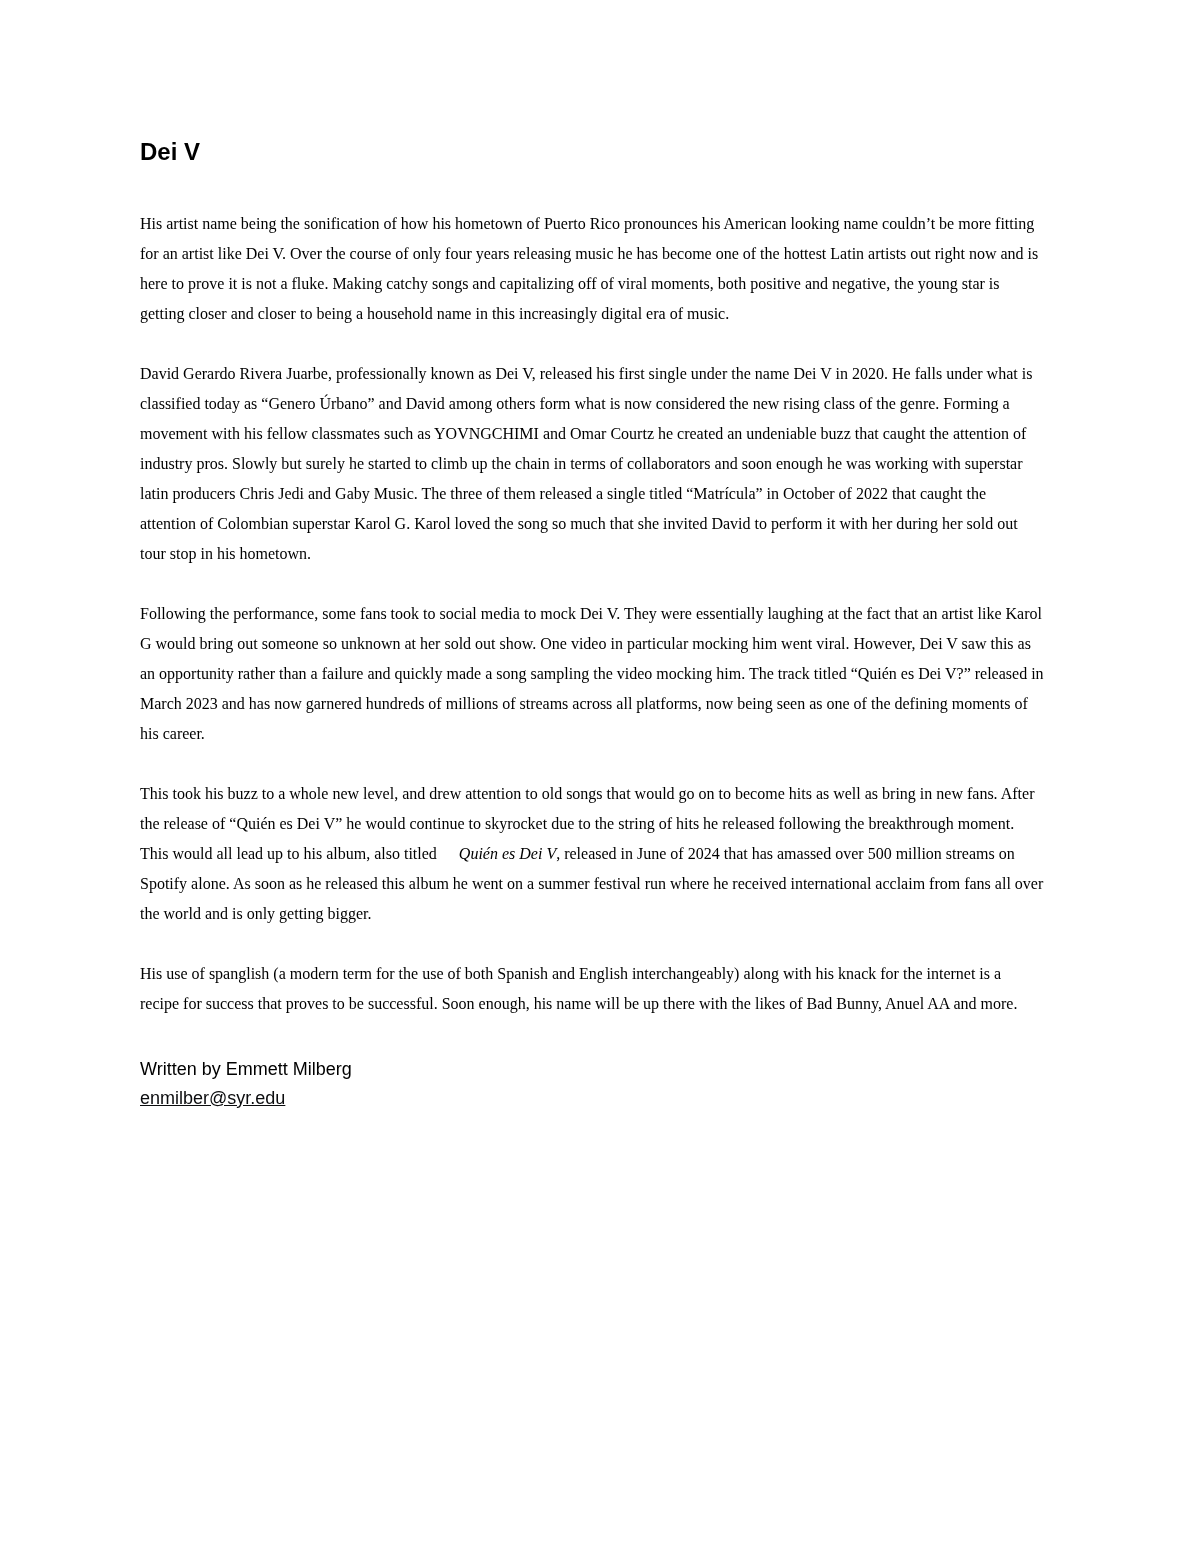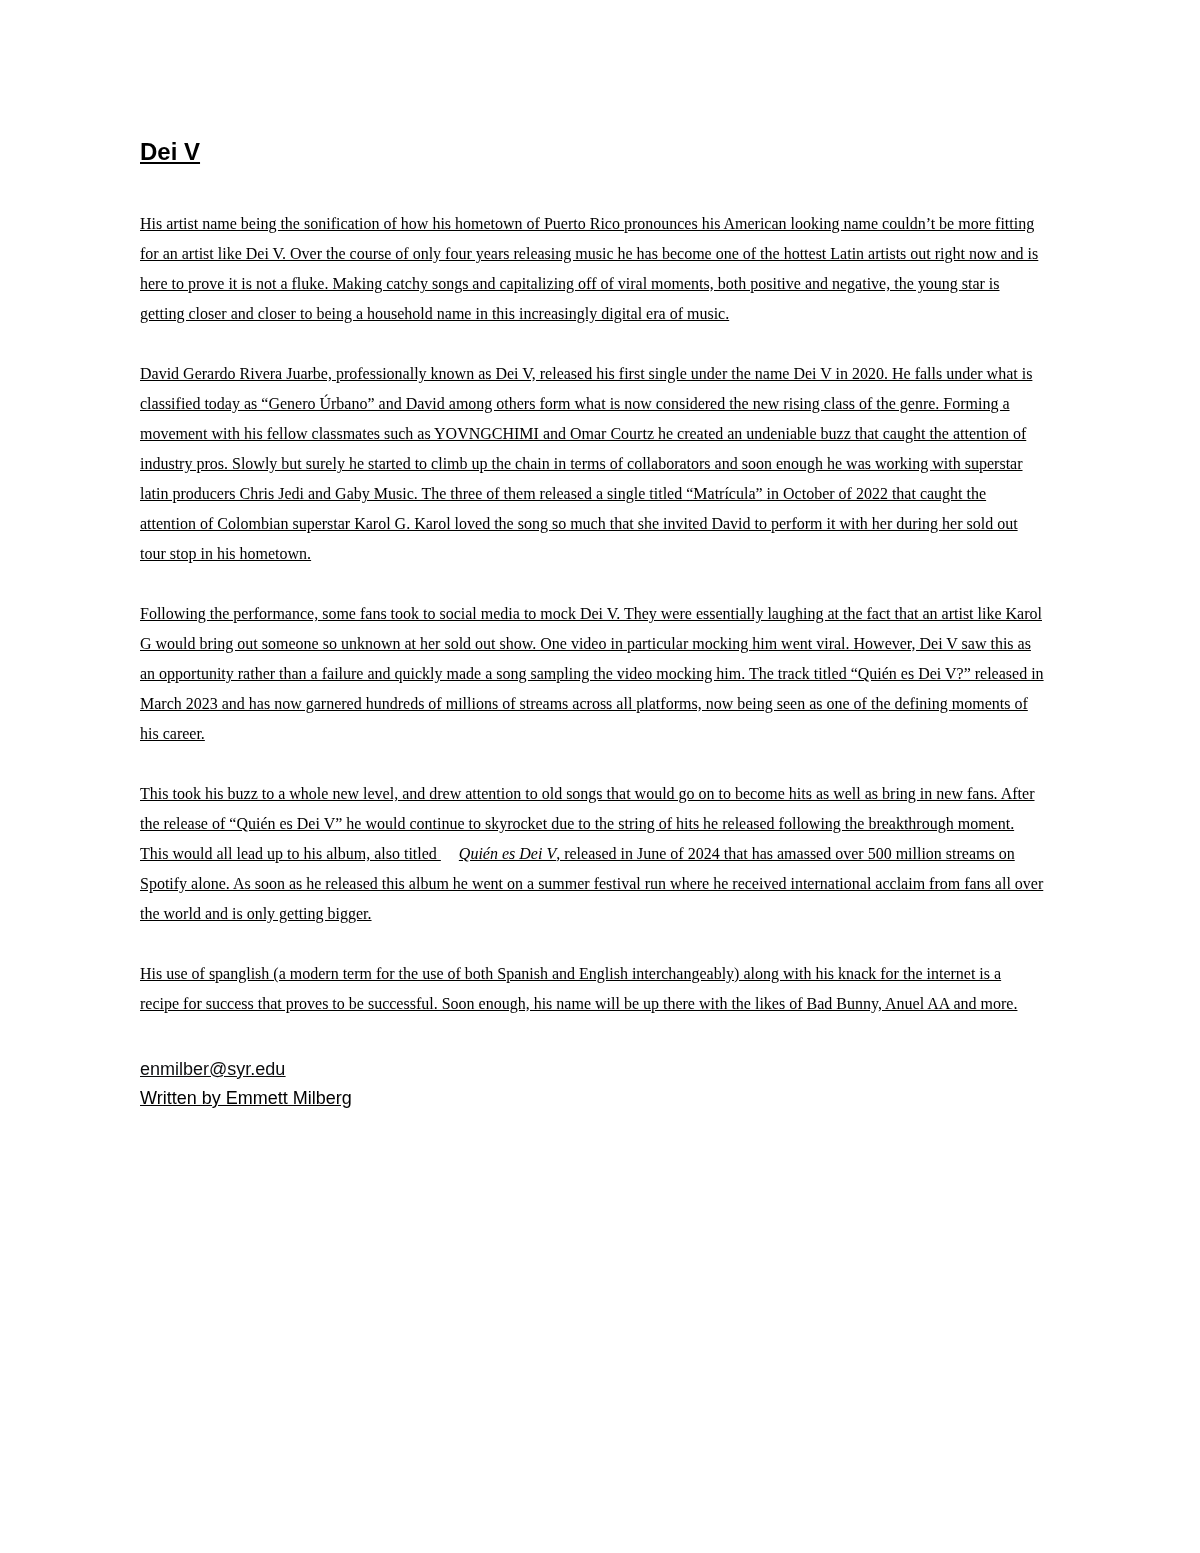--- a/index.html
+++ b/index.html
@@ -11,21 +11,20 @@
     width: 1200px;
     min-height: 1553px;
     box-sizing: border-box;
   }
   .page {
     box-sizing: border-box;
     width: 1184px;
     min-height: 1553px;
     padding: 138px 140px 60px 140px;
     background: #ffffff;
-    text-decoration: underline;
   }
   .doc-title {
     font-family: "Liberation Sans", sans-serif;
     font-weight: 700;
     font-size: 24px;
     color: #000000;
     margin: 0 0 42px 0;
     line-height: 1.2;
   }
   .body-para {
@@ -67,17 +66,17 @@
 
   <p class="body-para">David Gerardo Rivera Juarbe, professionally known as Dei V, released his first single under the name Dei V in 2020. He falls under what is classified today as “Genero Úrbano” and David among others form what is now considered the new rising class of the genre. Forming a movement with his fellow classmates such as YOVNGCHIMI and Omar Courtz he created an undeniable buzz that caught the attention of industry pros. Slowly but surely he started to climb up the chain in terms of collaborators and soon enough he was working with superstar latin producers Chris Jedi and Gaby Music. The three of them released a single titled “Matrícula” in October of 2022 that caught the attention of Colombian superstar Karol G. Karol loved the song so much that she invited David to perform it with her during her sold out tour stop in his hometown.</p>
 
   <p class="body-para">Following the performance, some fans took to social media to mock Dei V. They were essentially laughing at the fact that an artist like Karol G would bring out someone so unknown at her sold out show. One video in particular mocking him went viral. However, Dei V saw this as an opportunity rather than a failure and quickly made a song sampling the video mocking him. The track titled “Quién es Dei V?” released in March 2023 and has now garnered hundreds of millions of streams across all platforms, now being seen as one of the defining moments of his career.</p>
 
   <p class="body-para"><span>This took his buzz to a whole new level, and drew attention to old songs that would go on to become hits as well as bring in new fans. After the release of “Quién es Dei V” he would continue to skyrocket due to the string of hits he released following the breakthrough moment. This would all lead up to his album, also titled </span><em>Quién es Dei V</em><span>, released in June of 2024 that has amassed over 500 million streams on Spotify alone. As soon as he released this album he went on a summer festival run where he received international acclaim from fans all over the world and is only getting bigger.</span></p>
 
   <p class="body-para">His use of spanglish (a modern term for the use of both Spanish and English interchangeably) along with his knack for the internet is a recipe for success that proves to be successful. Soon enough, his name will be up there with the likes of Bad Bunny, Anuel AA and more.</p>
 
   <div class="footer">
+    <p>Written by Emmett Milberg</p>
     <p><a class="email-link">enmilber@syr.edu</a></p>
-    <p>Written by Emmett Milberg</p>
   </div>
 
 </div>
 
 </body></html>

